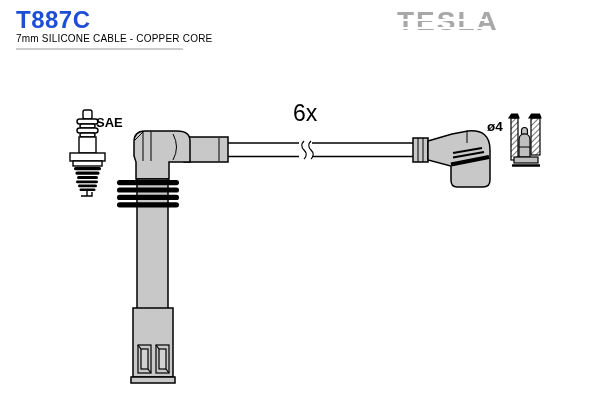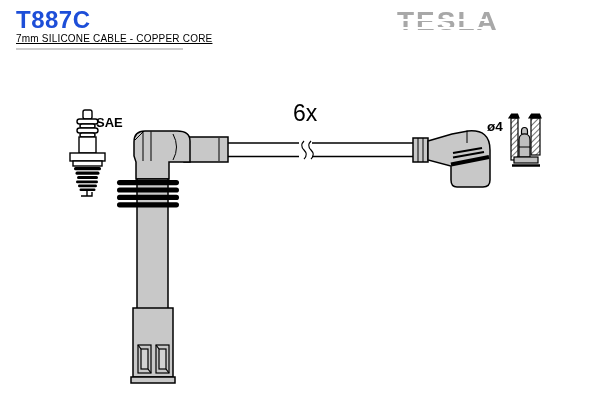--- a/index.html
+++ b/index.html
@@ -6,21 +6,21 @@
   body{
     width:600px;height:400px;position:relative;background:#ffffff;overflow:hidden;
     font-family:"Liberation Sans", sans-serif;
   }
   .part-number{
     position:absolute;left:16px;top:6px;
     font-size:24px;font-weight:bold;color:#1d4ed8;letter-spacing:0.5px;
   }
   .description{
     position:absolute;left:16px;top:33px;
-    font-size:10px;color:#000;letter-spacing:0.2px;white-space:nowrap;text-decoration:underline;
+    font-size:10px;color:#000;letter-spacing:0.2px;white-space:nowrap;
   }
   .header-underline{
     position:absolute;left:16px;top:48px;width:167px;height:2px;background:#cccccc;
   }
   .brand{
     position:absolute;left:397px;top:11px;
     font-size:28px;line-height:22px;font-weight:bold;color:#a8a8a8;
     letter-spacing:2px;transform:scaleY(0.95);transform-origin:top left;
     white-space:nowrap;
   }

